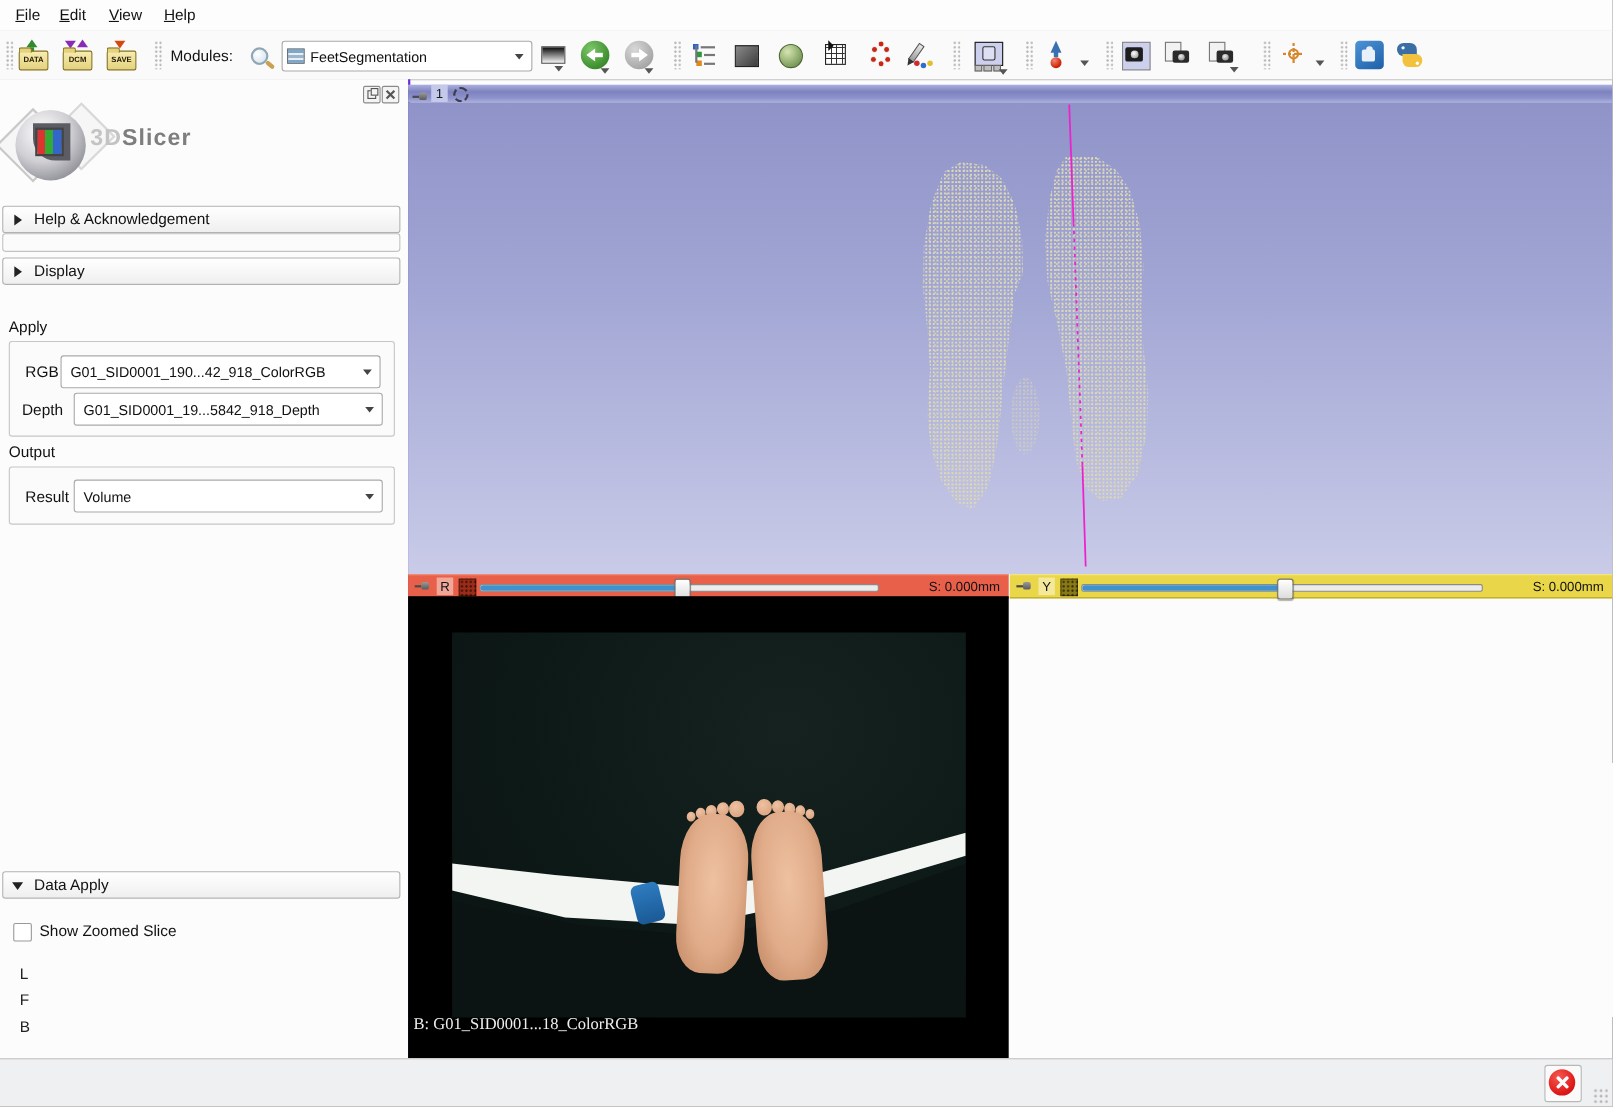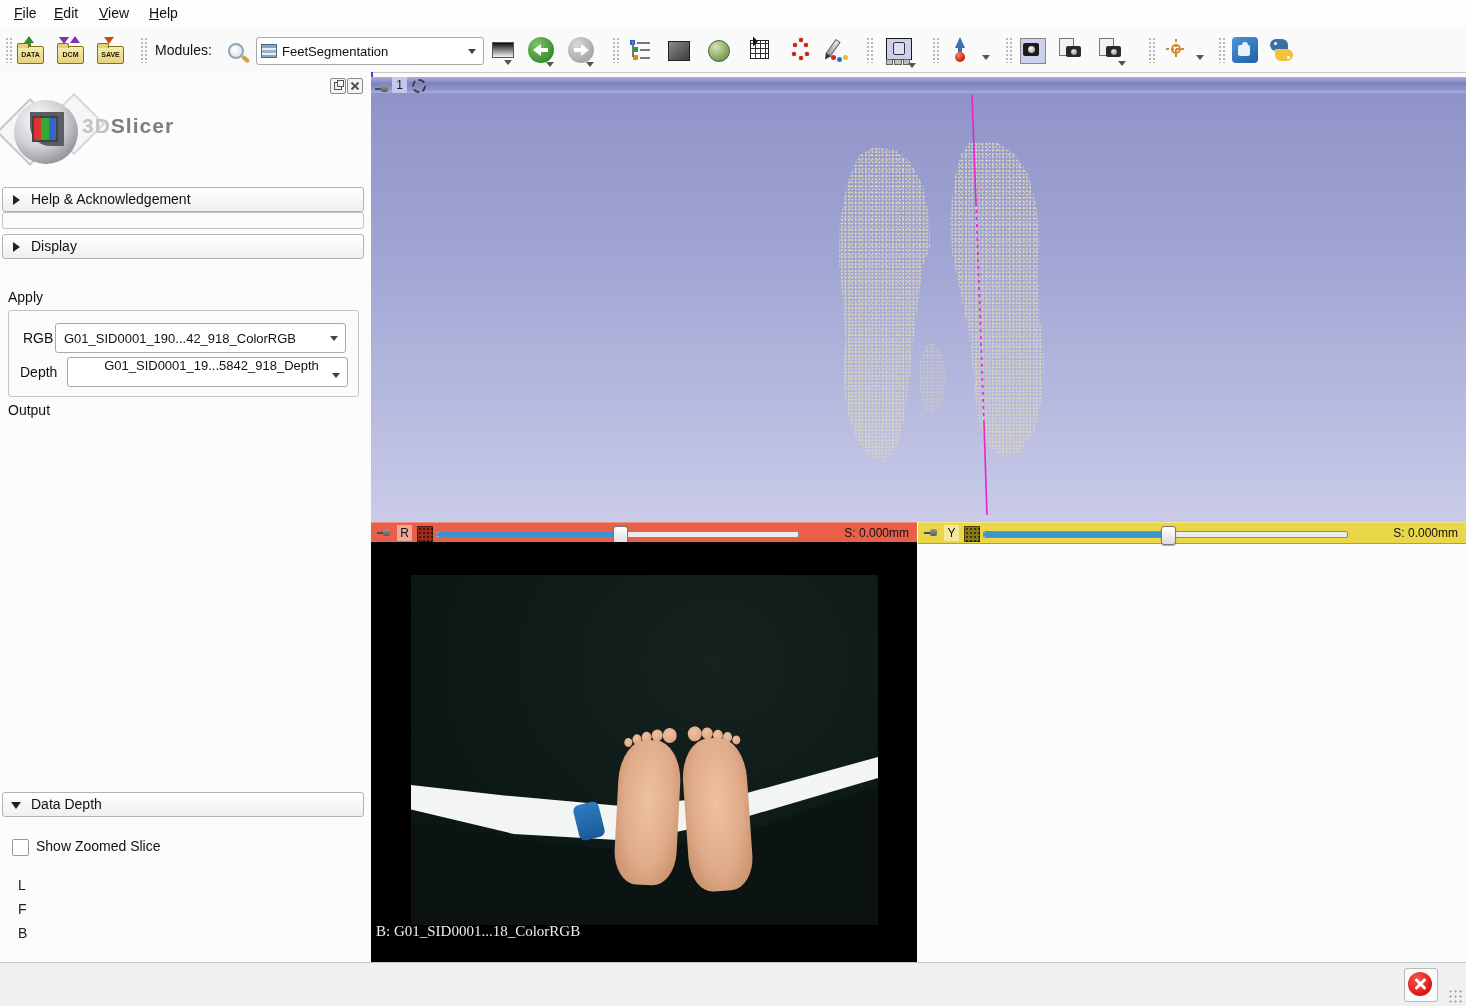--- a/index.html
+++ b/index.html
@@ -373,32 +373,39 @@
     </div>
 
     <div class="group-label" style="top:217px;">Apply</div>
     <div class="groupbox" style="top:238px;height:85px;">
       <div class="fieldrow-label" style="left:14px;top:19px;">RGB</div>
       <div class="combo pcombo" style="left:46px;top:12px;width:289px;">
         <span style="margin-left:8px;">G01_SID0001_190...42_918_ColorRGB</span>
         <span class="car"></span>
       </div>
       <div class="fieldrow-label" style="left:11px;top:53px;">Depth</div>
-      <div class="combo pcombo" style="left:58px;top:46px;width:279px;flex-direction:column;">
+      <div class="combo pcombo" style="left:58px;top:46px;width:279px;">
         <span style="margin-left:8px;">G01_SID0001_19...5842_918_Depth</span>
         <span class="car"></span>
       </div>
     </div>
 
     <div class="group-label" style="top:330px;">Output</div>
+    <div class="groupbox" style="top:352px;height:51px;">
+      <div class="fieldrow-label" style="left:14px;top:18px;">Result</div>
+      <div class="combo pcombo" style="left:58px;top:11px;width:279px;">
+        <span style="margin-left:8px;">Volume</span>
+        <span class="car"></span>
+      </div>
+    </div>
 
 
     <div class="collapsible" style="top:720px;">
       <span class="tri-d"></span>
-      <span class="ctext">Data Depth</span>
+      <span class="ctext">Data Apply</span>
     </div>
     <div class="checkbox"></div>
     <div class="abs" style="left:36px;top:766px;font-size:14px;">Show Zoomed Slice</div>
     <div class="probe-row" style="top:805px;">L</div>
     <div class="probe-row" style="top:829px;">F</div>
     <div class="probe-row" style="top:853px;">B</div>
   </div>
 
   <div id="vheader" class="abs">
     <span class="pin abs" style="left:4px;top:3px;"></span>

